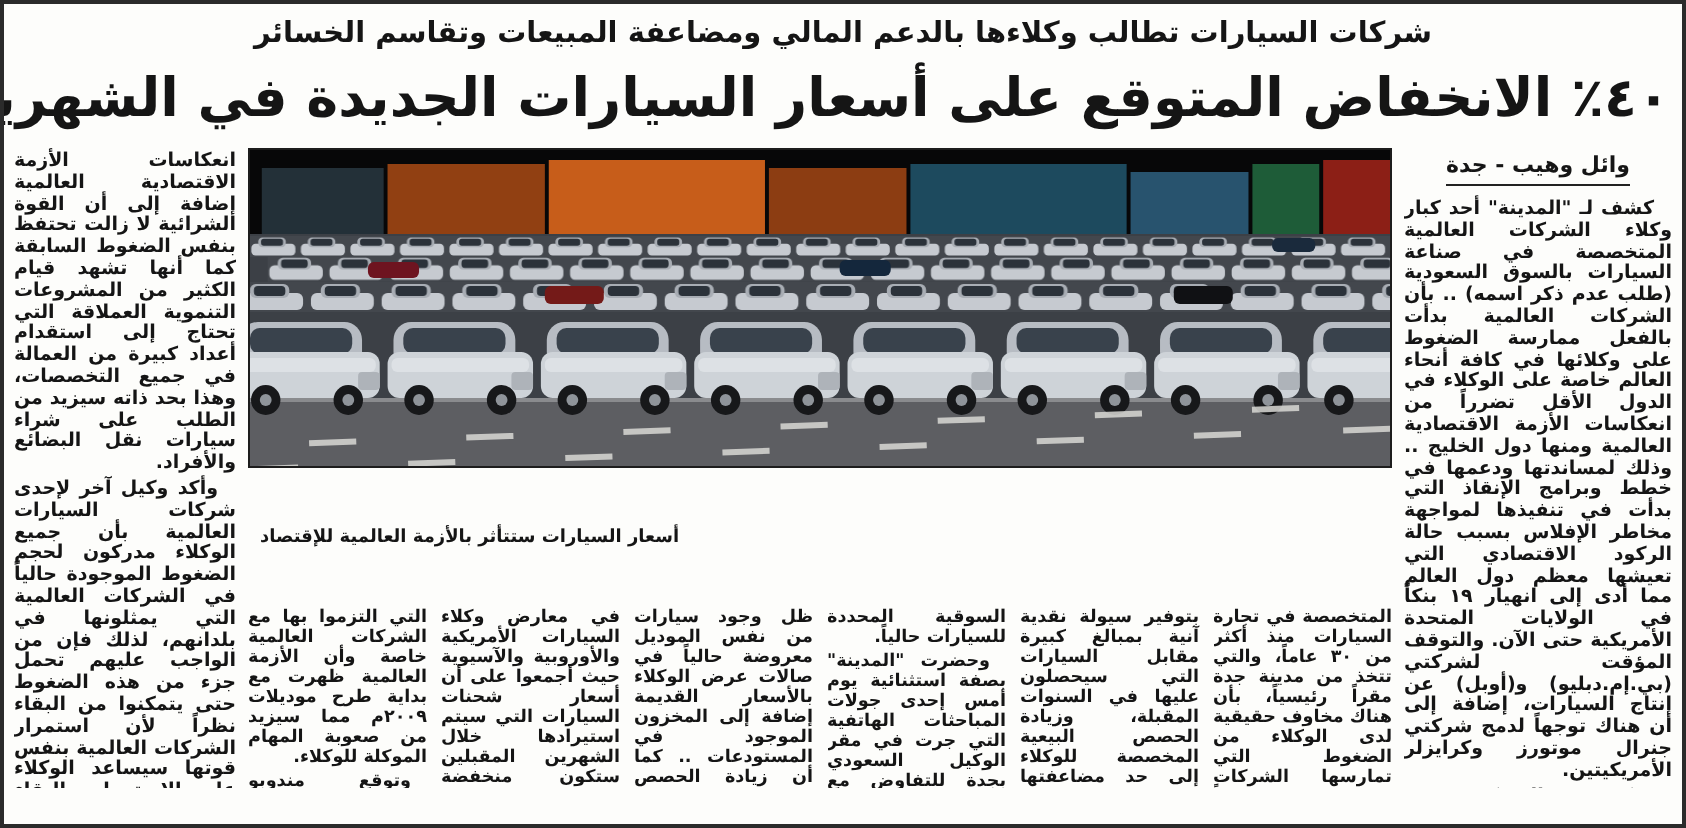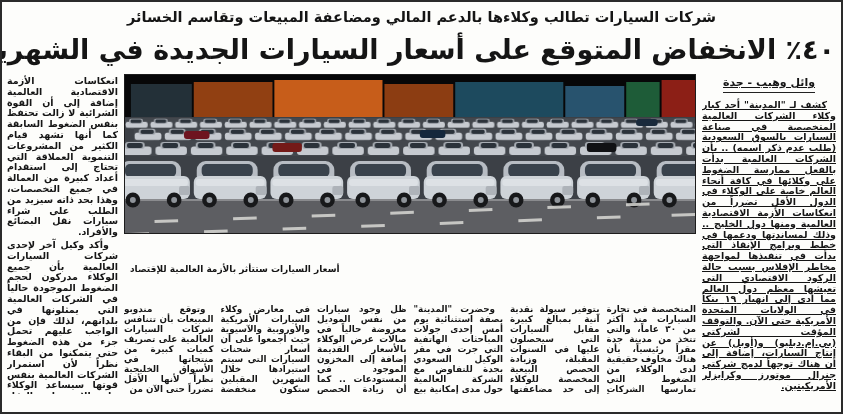--- a/index.html
+++ b/index.html
@@ -6,21 +6,21 @@
   .page{
     width:843px;height:414px;box-sizing:border-box;background:#fdfdfb;
     border:2px solid #2b2b2b;overflow:hidden;position:relative;
     font-family:"DejaVu Sans",sans-serif;color:#151515;direction:rtl;
   }
   .hdr{text-align:center;padding-top:7px;}
   .kicker{font-size:14.5px;font-weight:bold;letter-spacing:-.2px;margin:0 10px 9px;}
   .headline{font-size:27px;font-weight:bold;letter-spacing:-.5px;margin:0 6px 7px;white-space:nowrap;}
   .content{display:flex;gap:6px;padding:2px 5px 0;height:320px;}
   .side-col{overflow:hidden;}
-  .col-right{width:134px;flex:none;text-decoration:underline;}
+  .col-right{width:134px;flex:none;}
   .col-left{width:111px;flex:none;padding-top:2px;}
   .byline{font-size:11px;font-weight:bold;text-align:center;margin:2px 0 1px;}
   .byline-rule{width:92px;border-bottom:1.5px solid #222;margin:3px auto 7px;}
   .side-col p{margin:0 0 2px;font-size:9.5px;line-height:10.8px;font-weight:bold;
     text-align:justify;text-indent:9px;}
   .side-col p.cont{text-indent:0;}
   .middle{flex:1;min-width:0;display:flex;flex-direction:column;gap:28px;}
   .photo{height:158px;border:1px solid #1d1d1d;background:#0a0a0c;}
   .photo svg{display:block;width:100%;height:100%;}
   .caption{font-size:9px;font-weight:bold;text-align:left;direction:rtl;
@@ -134,30 +134,32 @@
       </div>
 
       <div class="mid-cols">
         <div class="mid-col">
           <p class="cont">المتخصصة في تجارة السيارات منذ أكثر من ٣٠ عاماً، والتي تتخذ من مدينة جدة مقراً رئيسياً، بأن هناك مخاوف حقيقية لدى الوكلاء من الضغوط التي تمارسها الشركات العالمية نظراً لحساسية الوضع وخطورته التي قد تؤدي مستقبلاً إلى غرق الشركات العالمية ووكلائها في بحر الكساد .. حيث إن هذه الشركات العالمية تطالب الوكلاء</p>
         </div>
         <div class="mid-col">
           <p class="cont">بتوفير سيولة نقدية آنية بمبالغ كبيرة مقابل السيارات التي سيحصلون عليها في السنوات المقبلة، وزيادة الحصص البيعية المخصصة للوكلاء إلى حد مضاعفتها في بعض الوكلاء في الدول الأقل تضرراً من انعكاسات الأزمة العالمية إضافة إلى تقاسم الخسائر المتوقعة من بيع السيارات بأسعار تقل بنسبة تتراوح بين ٢٠ إلى ٤٠ في المائة عن القيمة</p>
         </div>
         <div class="mid-col">
+          <p class="cont">السوقية المحددة للسيارات حالياً.</p>
           <p>وحضرت "المدينة" بصفة استثنائية يوم أمس إحدى جولات المباحثات الهاتفية التي جرت في مقر الوكيل السعودي بجدة للتفاوض مع الشركة العالمية حول مدى إمكانية بيع السيارات التي سيتم استيرادها خلال الشهرين المقبلين من موديل ٢٠٠٩ بالأسعار المخفضة في</p>
         </div>
         <div class="mid-col">
           <p class="cont">ظل وجود سيارات من نفس الموديل معروضة حالياً في صالات عرض الوكلاء بالأسعار القديمة إضافة إلى المخزون الموجود في المستودعات .. كما أن زيادة الحصص البيعية سترهق الوكلاء وستزيد من الأعباء الملقاة عليهم لتصريف هذه الكميات الكبيرة من السيارات.</p>
 
         </div>
         <div class="mid-col">
           <p class="cont">في معارض وكلاء السيارات الأمريكية والأوروبية والآسيوية حيث أجمعوا على أن أسعار شحنات السيارات التي سيتم استيرادها خلال الشهرين المقبلين ستكون منخفضة بنسب تتراوح بين ٢٠ إلى ٤٠ في المائة .. كما أن الوكلاء الآن بصدد إعداد عروض مغرية سيتم الإعلان عنها بعد انتهاء موسم الحج ليتمكنوا من تصريف الحصص</p>
         </div>
         <div class="mid-col">
+          <p class="cont">التي التزموا بها مع الشركات العالمية خاصة وأن الأزمة العالمية ظهرت مع بداية طرح موديلات ٢٠٠٩م مما سيزيد من صعوبة المهام الموكلة للوكلاء.</p>
           <p>وتوقع مندوبو المبيعات بأن تتنافس شركات السيارات العالمية على تصريف كميات كبيرة من منتجاتها في الأسواق الخليجية نظراً لأنها الأقل تضرراً حتى الآن من</p>
         </div>
       </div>
     </div>
 
     <div class="side-col col-left">
       <p class="cont">انعكاسات الأزمة الاقتصادية العالمية إضافة إلى أن القوة الشرائية لا زالت تحتفظ بنفس الضغوط السابقة كما أنها تشهد قيام الكثير من المشروعات التنموية العملاقة التي تحتاج إلى استقدام أعداد كبيرة من العمالة في جميع التخصصات، وهذا بحد ذاته سيزيد من الطلب على شراء سيارات نقل البضائع والأفراد.</p>
       <p>وأكد وكيل آخر لإحدى شركات السيارات العالمية بأن جميع الوكلاء مدركون لحجم الضغوط الموجودة حالياً في الشركات العالمية التي يمثلونها في بلدانهم، لذلك فإن من الواجب عليهم تحمل جزء من هذه الضغوط حتى يتمكنوا من البقاء نظراً لأن استمرار الشركات العالمية بنفس قوتها سيساعد الوكلاء على الاستمرار والبقاء والعكس الصحيح، واعتذر عن الخوض في تفاصيل هذا الموضوع لحساسيته وعدم اتضاح الرؤية بشكل كامل حتى الآن.</p>
     </div>
 

